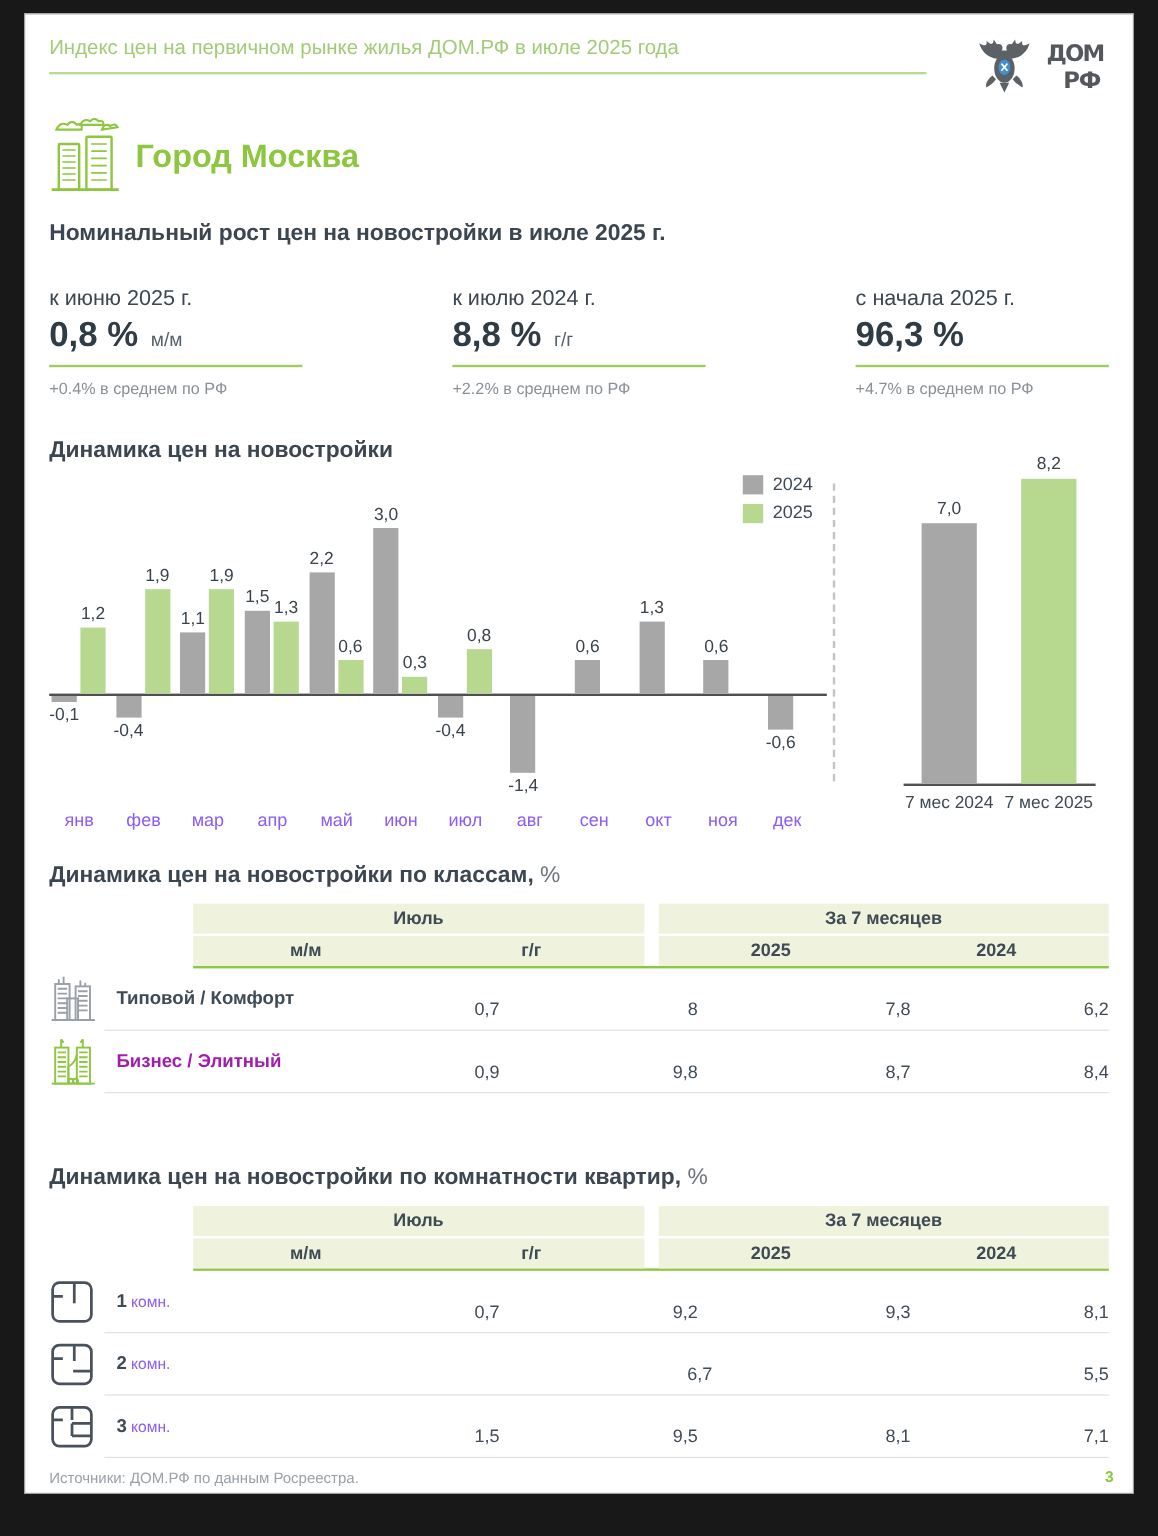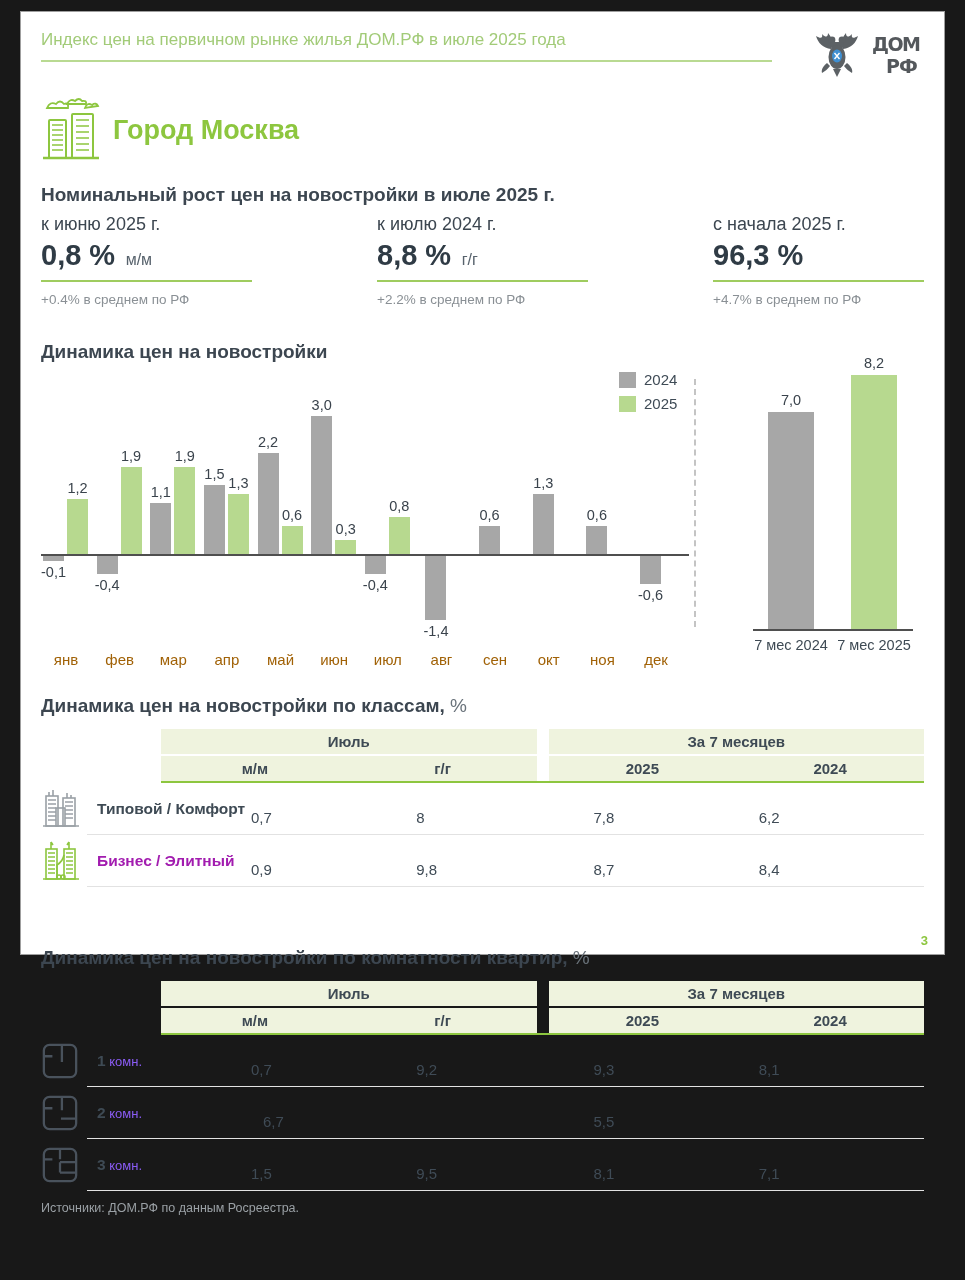--- a/index.html
+++ b/index.html
@@ -1,44 +1,44 @@
 <!DOCTYPE html>
 <html><head>
 <meta charset="utf-8">
 <style>
   html,body{margin:0;padding:0;width:965px;height:1280px;background:#181818;overflow:hidden;
     font-family:"Liberation Sans","DejaVu Sans",sans-serif;}
-  .page{position:absolute;left:20px;top:11px;width:925px;height:944px;background:#ffffff;
+  .page{position:absolute;left:20px;top:11px;width:925px;height:1234px;background:#ffffff;
     border:1px solid #9f9f9f;box-sizing:border-box;padding:0 20px;}
   
   .hdr{display:flex;align-items:flex-start;padding-top:18px;}
   .hdr-left{flex:1;margin-right:42px;border-bottom:2px solid #b9da92;padding-bottom:10px;}
   .hdr-title{color:#a2cb78;font-size:17px;}
   .logos{display:flex;gap:10px;align-items:center;height:50px;}
   
   .city{display:flex;align-items:center;margin-top:18px;}
   .city-title{color:#8dc63f;font-size:27px;font-weight:bold;margin-left:12px;}
   .sec-title{font-size:19px;font-weight:bold;color:#3c4650;}
   .sec-title .pct{font-weight:normal;color:#6a737b;}
   .s1{margin-top:22px;}
   
-  .stats{display:grid;grid-template-columns:1fr 1fr 1fr;column-gap:125px;margin-top:8px;}
+  .stats{display:grid;grid-template-columns:1fr 1fr 1fr;column-gap:125px;margin-top:32px;}
   .stat-label{font-size:18px;color:#3c4650;}
   .stat-valrow{margin-top:4px;border-bottom:2.5px solid #9fcc5f;padding-bottom:8px;}
   .stat-value{font-size:29px;font-weight:bold;color:#2f3b45;}
   .stat-unit{font-size:16px;color:#57626c;margin-left:6px;}
   .stat-note{margin-top:10px;font-size:13.5px;color:#8a9095;}
   
   .chart-sec{margin-top:34px;}
   .charts-row{position:relative;height:312px;margin-top:6px;}
   .plot{position:absolute;left:0;top:0;width:650px;height:308px;}
   .zero{position:absolute;left:0;top:185px;width:648px;height:2px;background:#4f4f4f;}
   .bar{position:absolute;}
   .bar-label{position:absolute;width:46px;text-align:center;font-size:14.5px;color:#3a434c;}
-  .month-label{position:absolute;top:282px;width:54px;text-align:center;font-size:15px;color:#a16207;}
+  .month-label{position:absolute;top:282px;width:54px;text-align:center;font-size:15px;color:#8b5cf6;}
   .legend{position:absolute;top:2px;left:578px;}
   .legend-item{display:flex;align-items:center;margin-bottom:7px;}
   .legend-swatch{width:17px;height:16px;display:inline-block;}
   .legend-name{margin-left:8px;font-size:15px;color:#3f4b56;}
   .divider{position:absolute;left:653px;top:10px;height:248px;border-left:2px dashed #c4c4c4;}
   .mini{position:absolute;left:712px;top:0;width:173px;height:308px;}
   .mini-base{position:absolute;left:0;top:260px;width:160px;height:2px;background:#4f4f4f;}
   .mini-cat{position:absolute;top:268px;width:96px;text-align:center;font-size:14.5px;color:#3e4a54;}
   
   .tbl-sec2{margin-top:14px;}
@@ -51,21 +51,21 @@
   .hpair .hcol{flex:1;text-align:center;font-weight:bold;font-size:15px;color:#3e4a54;}
   .hgap{width:12px;}
   .trow{display:flex;align-items:center;height:52px;position:relative;}
   .trow::after{content:"";position:absolute;left:46px;right:0;bottom:0;height:1px;background:#e2e2e2;}
   .ticon{width:56px;display:flex;align-items:center;}
   .tlabel{width:154px;font-weight:bold;font-size:15.5px;color:#3e4a54;}
   .tlabel.green{color:#a21caf;}
   .tlabel .small{font-weight:normal;font-size:13px;color:#8b5cf6;}
   .tdata{flex:1;display:flex;}
   .tpair{flex:1;display:flex;}
-  .tcell{flex:1;text-align:left;font-size:15px;color:#3f4b56;margin-top:16px;}
+  .tcell{flex:1;text-align:right;font-size:15px;color:#3f4b56;margin-top:16px;}
   
   .footer-src{margin-top:10px;font-size:12.5px;color:#9aa0a5;}
   .pagenum{position:absolute;right:16px;bottom:6px;font-size:13px;font-weight:bold;color:#8dc63f;}
 </style>
 </head>
 <body>
 
 <div class="page">
 
   <div class="hdr">

